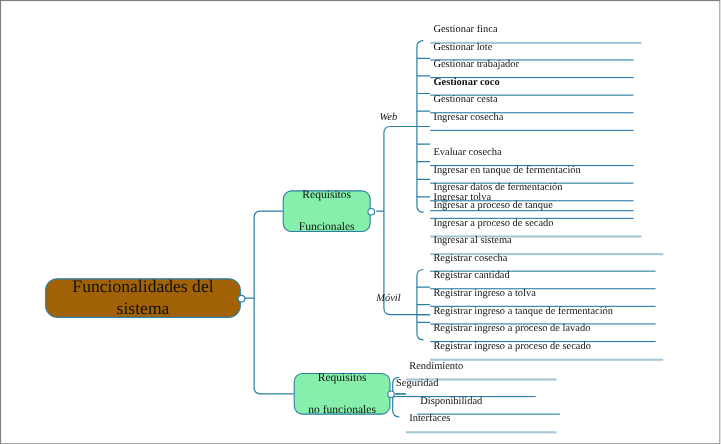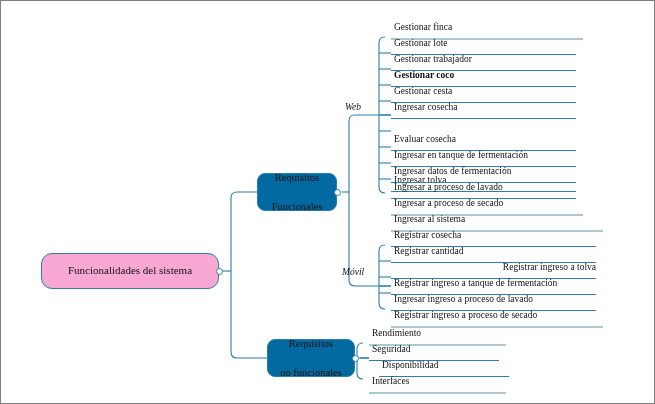--- a/index.html
+++ b/index.html
@@ -37,26 +37,26 @@
     border-radius: 9px;
     display: flex;
     align-items: center;
     justify-content: center;
     text-align: center;
     line-height: 1.25;
     color: #111111;
     z-index: 3;
   }
   .node-root {
-    background: #f9a8d4;
-    font-size: 11px;
+    background: #a16207;
+    font-size: 16px;
     border-radius: 11px;
   }
   .node-branch {
-    background: #0369a1;
+    background: #86efac;
     font-size: 10.5px;
     border-radius: 8px;
   }
   .node-label { display: block; }
   .node-label .l2 { display: block; margin-top: 16px; }
 
   
   .nub {
     position: absolute;
     width: 5px;
@@ -164,28 +164,28 @@
       <div class="leaf first" style="left: 390px; top: 20px; width: 192px;">Gestionar finca</div>
       <div class="leaf" style="left: 390px; top: 36px; width: 185px;">Gestionar lote</div>
       <div class="leaf" style="left: 390px; top: 52px; width: 185px;">Gestionar trabajador</div>
       <div class="leaf" style="left: 390px; top: 68px; width: 185px; font-weight: bold;">Gestionar coco</div>
       <div class="leaf" style="left: 390px; top: 84px; width: 185px;">Gestionar cesta</div>
       <div class="leaf" style="left: 390px; top: 100px; width: 185px;">Ingresar cosecha</div>
       <div class="leaf" style="left: 390px; top: 132px; width: 185px;">Evaluar cosecha</div>
       <div class="leaf" style="left: 390px; top: 132px; width: 185px; margin-top: 41px;">Ingresar tolva</div>
       <div class="leaf" style="left: 390px; top: 148px; width: 185px;">Ingresar en tanque de fermentación</div>
       <div class="leaf" style="left: 390px; top: 164px; width: 185px;">Ingresar datos de fermentación</div>
-      <div class="leaf" style="left: 390px; top: 180px; width: 185px;">Ingresar a proceso de lavado</div>
+      <div class="leaf" style="left: 390px; top: 180px; width: 185px;">Ingresar a proceso de tanque</div>
       <div class="leaf last" style="left: 390px; top: 196px; width: 192px;">Ingresar a proceso de secado</div>
       <div class="leaf first" style="left: 390px; top: 212px; width: 212px;">Ingresar al sistema</div>
       <div class="leaf" style="left: 390px; top: 228px; width: 205px;">Registrar cosecha</div>
       <div class="leaf" style="left: 390px; top: 244px; width: 205px; font-family: Liberation Serif, serif;">Registrar cantidad</div>
-      <div class="leaf" style="left: 390px; top: 260px; width: 205px; text-align: right;">Registrar ingreso a tolva</div>
+      <div class="leaf" style="left: 390px; top: 260px; width: 205px;">Registrar ingreso a tolva</div>
       <div class="leaf" style="left: 390px; top: 276px; width: 205px;">Registrar ingreso a tanque de fermentación</div>
-      <div class="leaf" style="left: 390px; top: 292px; width: 205px;">Ingresar ingreso a proceso de lavado</div>
+      <div class="leaf" style="left: 390px; top: 292px; width: 205px;">Registrar ingreso a proceso de lavado</div>
       <div class="leaf last" style="left: 390px; top: 308px; width: 212px;">Registrar ingreso a proceso de secado</div>
       <div class="leaf first" style="left: 368px; top: 326px; width: 137px;">Rendimiento</div>
-      <div class="leaf" style="left: 368px; top: 342px; width: 130px;">Seguridad</div>
+      <div class="leaf" style="left: 356px; top: 342px; width: 130px;">Seguridad</div>
       <div class="leaf" style="left: 368px; top: 358px; width: 130px; margin-left: 10px;">Disponibilidad</div>
       <div class="leaf last" style="left: 368px; top: 374px; width: 137px;">Interfaces</div>
     </div>
 
 </div>
 
 </body></html>

